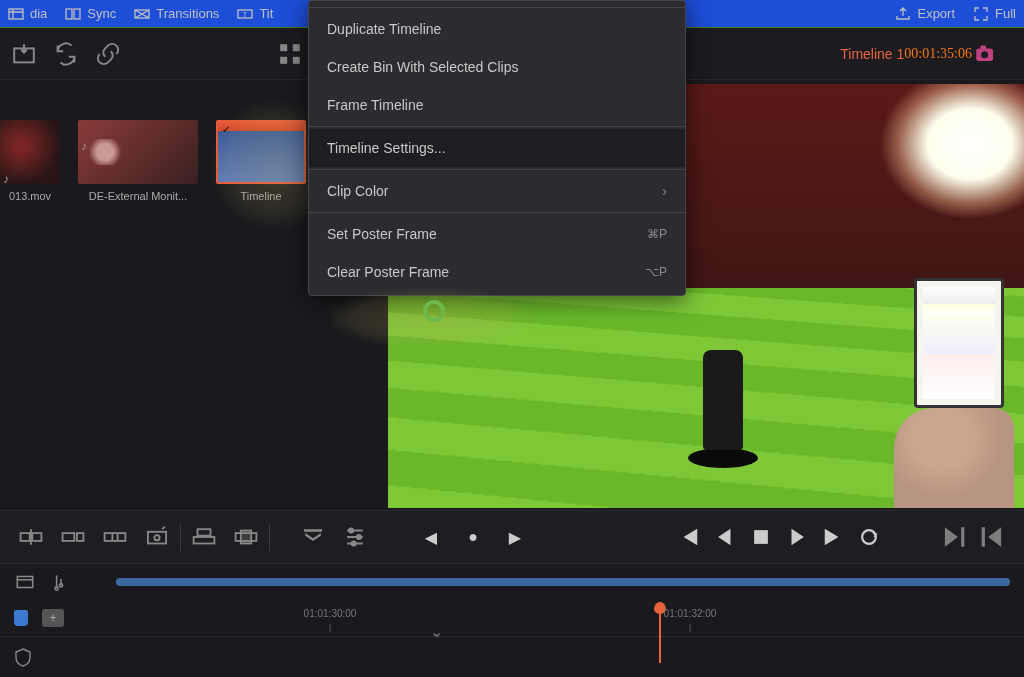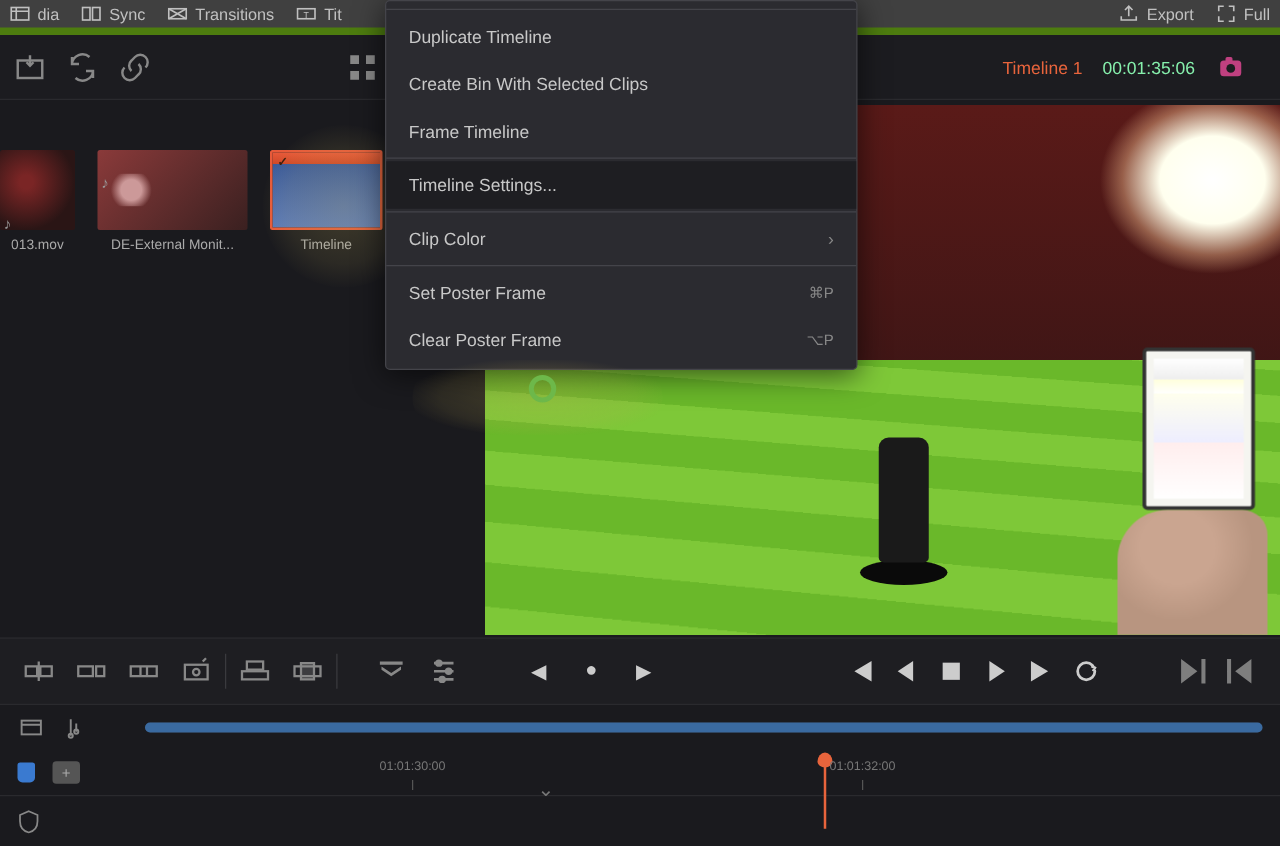--- a/index.html
+++ b/index.html
@@ -12,22 +12,22 @@
       overflow: hidden;
       position: relative;
     }
     
     
     .top-bar {
       height: 28px;
       display: flex;
       align-items: center;
       padding: 0 8px;
-      background: #404040;
-      border-bottom: 6px solid #4d7c0f;
+      background: #1d4ed8;
+      border-bottom: 1px solid #4d7c0f;
       font-size: 13px;
     }
     .top-item {
       display: flex;
       align-items: center;
       margin-right: 18px;
       color: #c0c0c0;
     }
     .top-icon {
       width: 16px;
@@ -59,30 +59,30 @@
       margin-right: 14px;
       display: inline-flex;
       align-items: center;
       justify-content: center;
       color: #888;
     }
     .toolbar-right {
       margin-left: auto;
       display: flex;
       align-items: center;
-      gap: 16px;
     }
     .timeline-title {
       color: #e8643c;
       font-size: 14px;
     }
     .timecode {
-      color: #86efac;
+      color: #f97316;
       font-size: 14px;
       font-variant-numeric: tabular-nums;
+      font-family: Liberation Serif, serif;
     }
     
     
     .main-area {
       height: 430px;
       display: flex;
       position: relative;
     }
     
     

